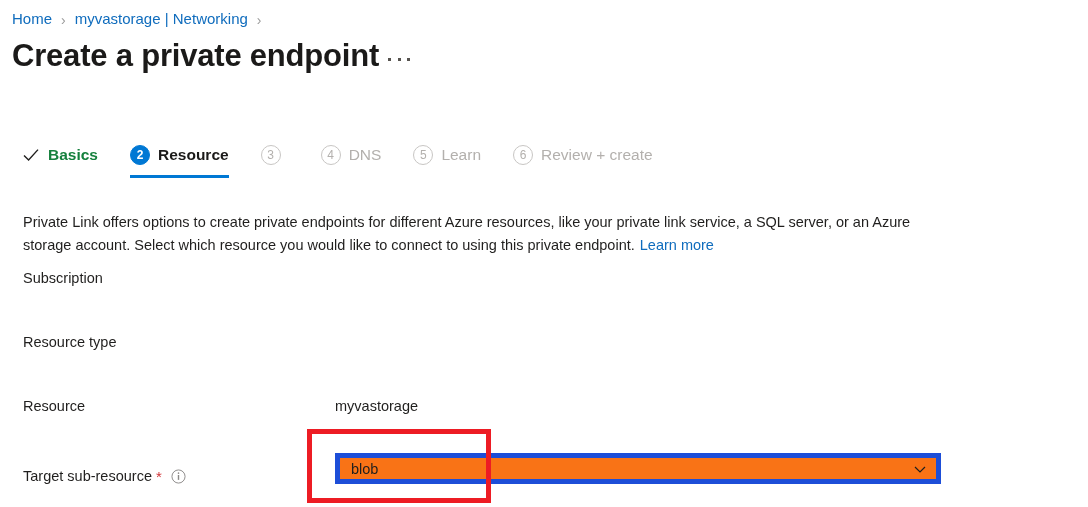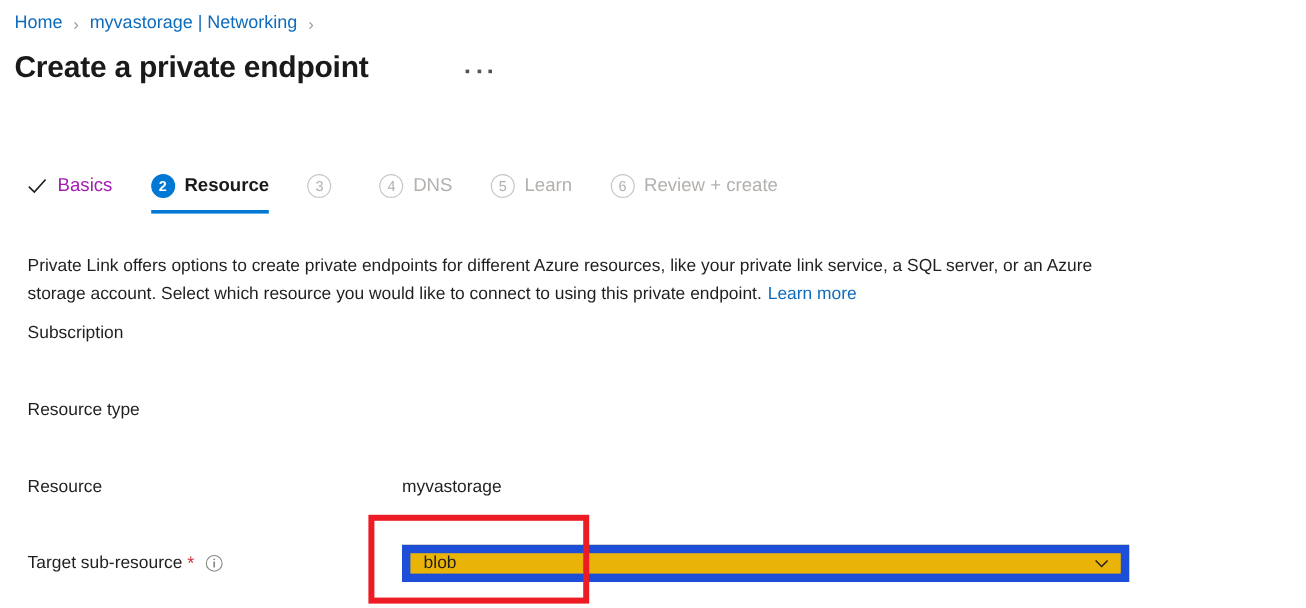--- a/index.html
+++ b/index.html
@@ -39,21 +39,21 @@
     line-height: 1;
     display: inline-block;
   }
 
   
   .page-title {
     position: absolute;
     left: 12px;
     top: 36px;
     margin: 0;
-    font-size: 25px;
+    font-size: 31px;
     font-weight: 600;
     letter-spacing: -0.2px;
     color: #1b1a19;
     line-height: 40px;
     white-space: nowrap;
   }
   .title-ellipsis {
     position: absolute;
     left: 388px;
     top: 50px;
@@ -88,21 +88,21 @@
     margin-right: 32px;
     position: relative;
     cursor: pointer;
     white-space: nowrap;
   }
   .tab-label {
     font-size: 15.5px;
     line-height: 30px;
   }
   
-  .tab.completed .tab-label { color: #a21caf; font-weight: 400; }
+  .tab.completed .tab-label { color: #15803d; font-weight: 700; }
   .check-icon {
     width: 18px;
     height: 18px;
     margin-right: 8px;
     display: block;
   }
   
   .tab.active .tab-label { color: #1b1a19; font-weight: 700; }
   .badge {
     width: 20px;
@@ -197,22 +197,22 @@
     font-size: 14.5px;
     color: #201f1e;
     white-space: nowrap;
   }
 
   
   .dropdown {
     width: 606px;
     height: 31px;
     box-sizing: border-box;
-    border: 7px solid #1d4ed8;
-    background: #eab308;
+    border: 5px solid #1d4ed8;
+    background: #f97316;
     display: flex;
     align-items: center;
     padding: 0 9px 0 11px;
     cursor: pointer;
     gap: 26px;
   }
   .dropdown-value {
     flex: 1;
     font-size: 14.5px;
     color: #201f1e;
@@ -304,21 +304,21 @@
 
   <div class="form-row" style="top:327px;">
     <span class="row-label">Resource type</span>
   </div>
 
   <div class="form-row" style="top:391px;">
     <span class="row-label">Resource</span>
     <span class="row-value">myvastorage</span>
   </div>
 
-  <div class="form-row" style="top:454px;">
+  <div class="form-row" style="top:454px;align-items:flex-end;">
     <span class="row-label">
       <span>Target sub-resource</span>
       <span class="req-star">*</span>
       <svg class="info-icon" viewBox="0 0 16 16">
         <circle cx="8" cy="8" r="7" fill="none" stroke="#8a8886" stroke-width="1"></circle>
         <circle cx="8" cy="4.4" r="0.85" fill="#8a8886"></circle>
         <rect x="7.25" y="6.4" width="1.5" height="5.2" fill="#8a8886"></rect>
       </svg>
     </span>
 

